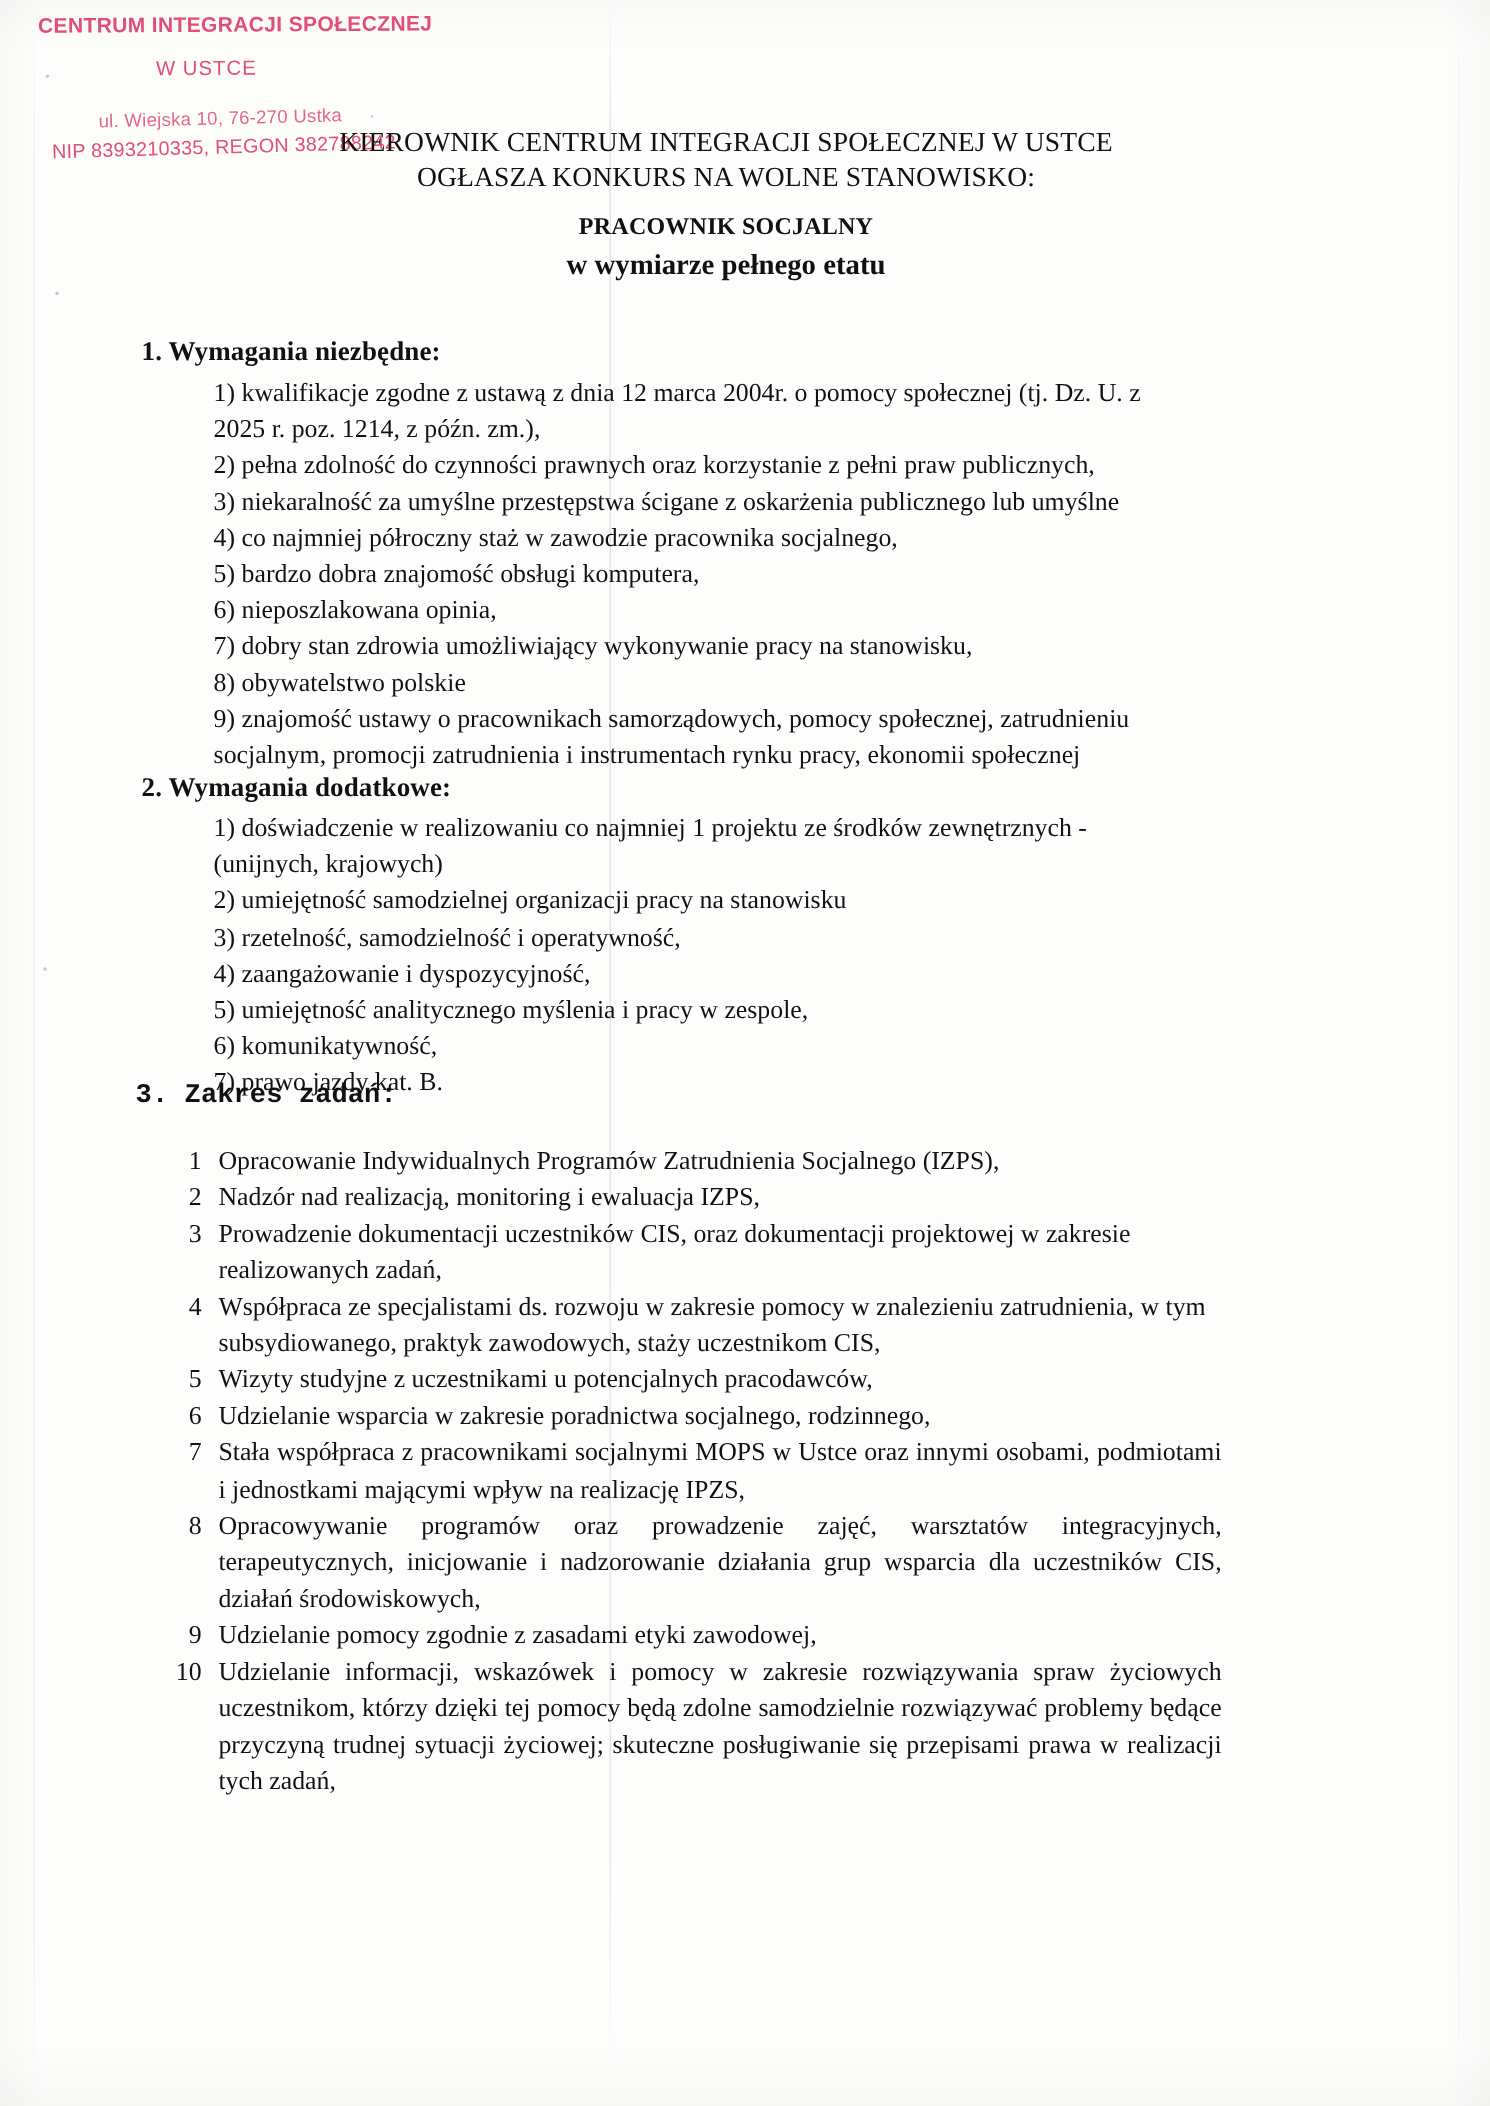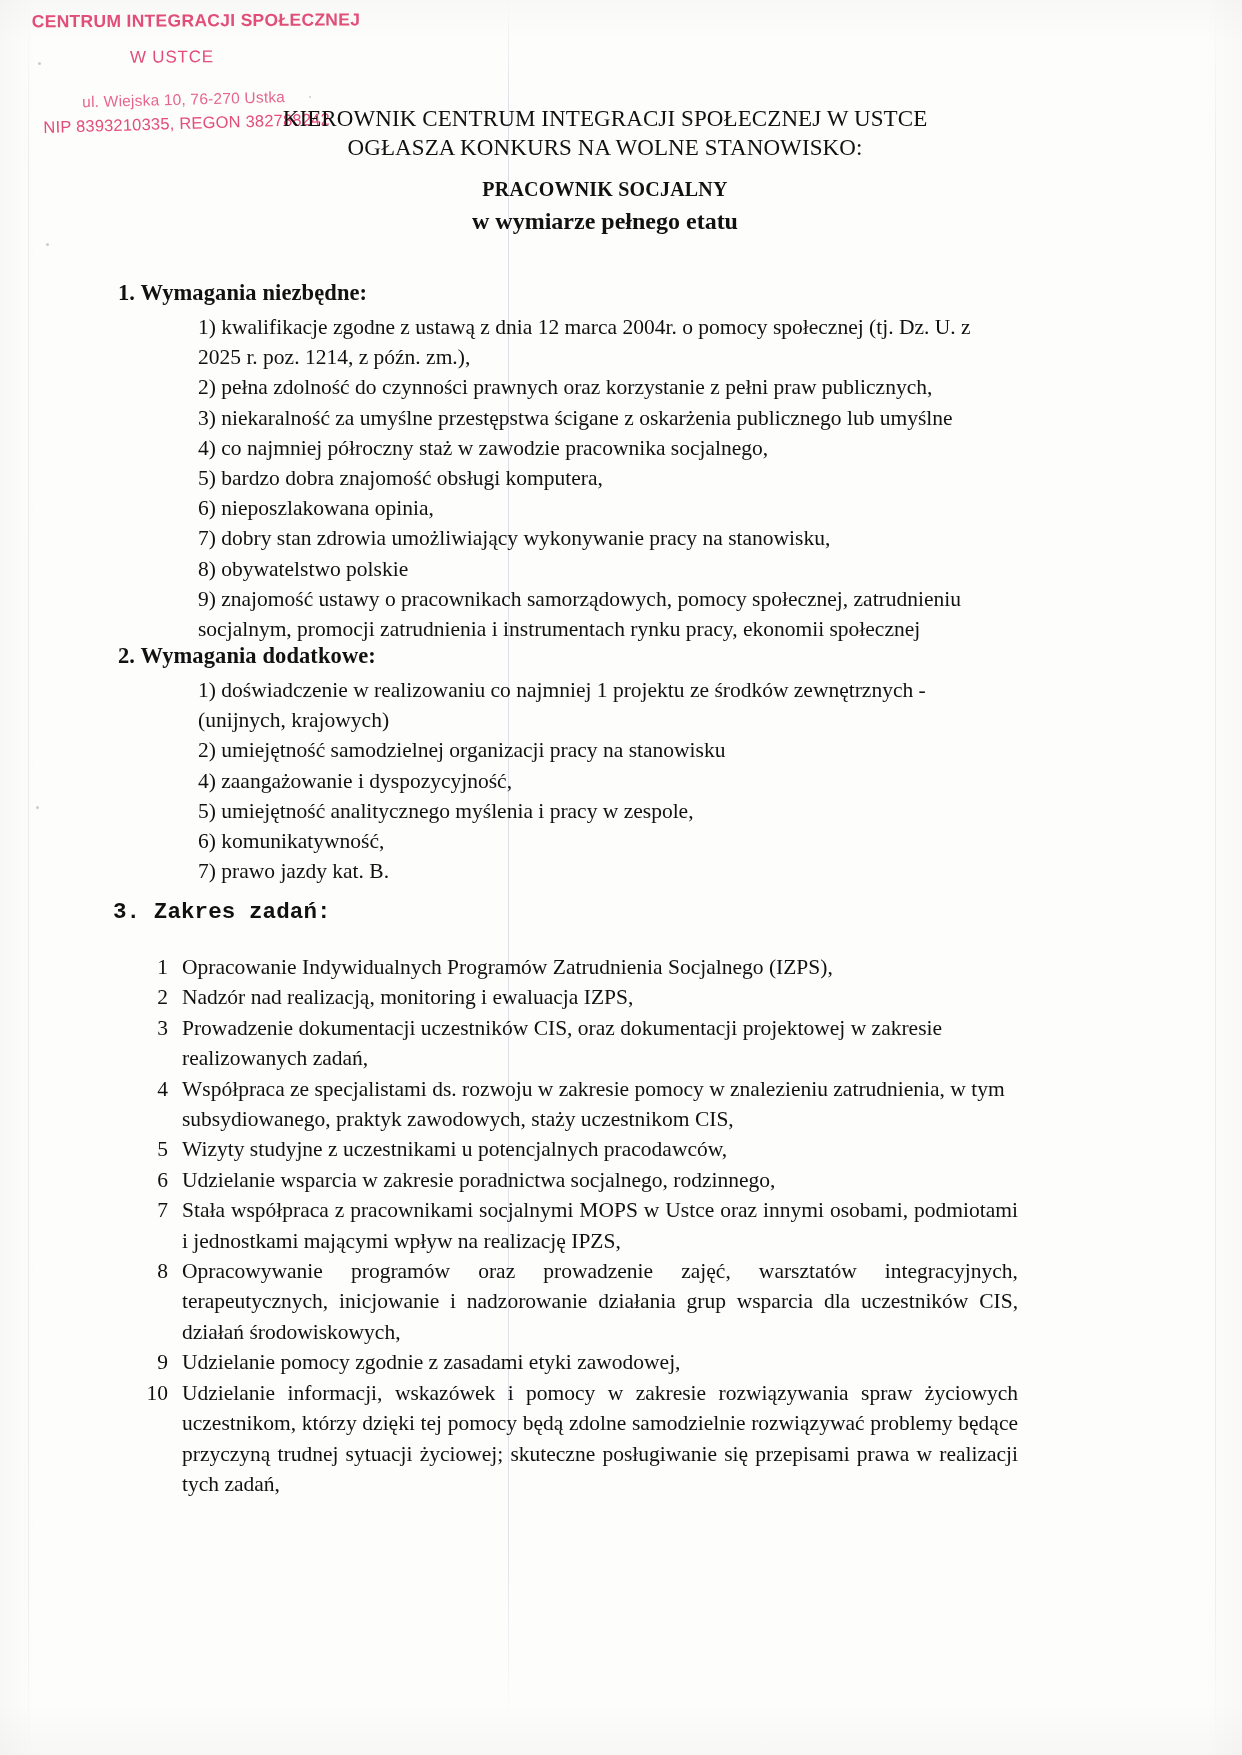--- a/index.html
+++ b/index.html
@@ -147,21 +147,20 @@
   #sec2-head { left: 118px; top: 643px; }
   #sec3-head { left: 113px; top: 899px; font-family: Liberation Mono, monospace; }
 
   
   .req-list {
     position: absolute;
     left: 178px;
     width: 840px;
     font-size: 21.5px;
     line-height: 30.2px;
-    margin-left: 20px;
   }
   #sec1-list { top: 312px; }
   #sec2-list { top: 675px; }
 
   .req-list .li {
     margin: 0;
     text-indent: 0;
   }
   .just { text-align: justify; text-align-last: left; }
 
@@ -253,20 +252,21 @@
       <div class="li">8) obywatelstwo polskie</div>
       <div class="li">9) znajomość ustawy o pracownikach samorządowych, pomocy społecznej, zatrudnieniu</div>
       <div class="li">socjalnym, promocji zatrudnienia i instrumentach rynku pracy, ekonomii społecznej</div>
     </div>
 
     <div class="section-head" id="sec2-head">2. Wymagania dodatkowe:</div>
     <div class="req-list" id="sec2-list">
       <div class="li just">1) doświadczenie w realizowaniu co najmniej 1 projektu ze środków zewnętrznych -</div>
       <div class="li">(unijnych, krajowych)</div>
       <div class="li">2) umiejętność samodzielnej organizacji pracy na stanowisku</div>
+      <div class="li">3) rzetelność, samodzielność i operatywność,</div>
       <div class="li">4) zaangażowanie i dyspozycyjność,</div>
       <div class="li">5) umiejętność analitycznego myślenia i pracy w zespole,</div>
       <div class="li">6) komunikatywność,</div>
       <div class="li">7) prawo jazdy kat. B.</div>
     </div>
 
     <div class="section-head" id="sec3-head">3. Zakres zadań:</div>
     <div class="task-list">
 
       <div class="task">

